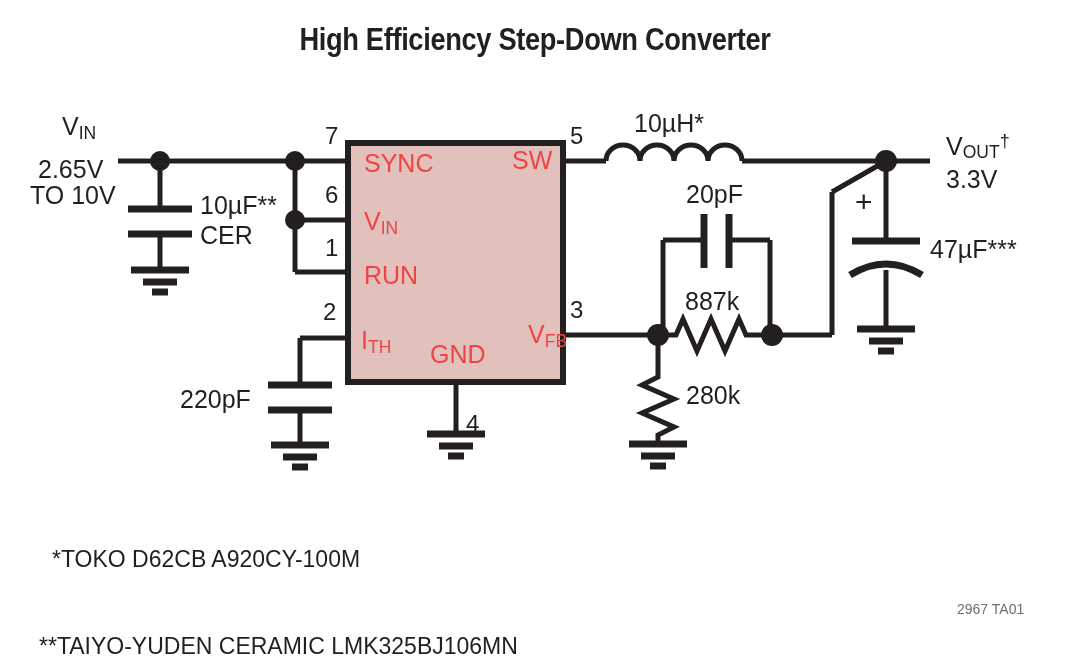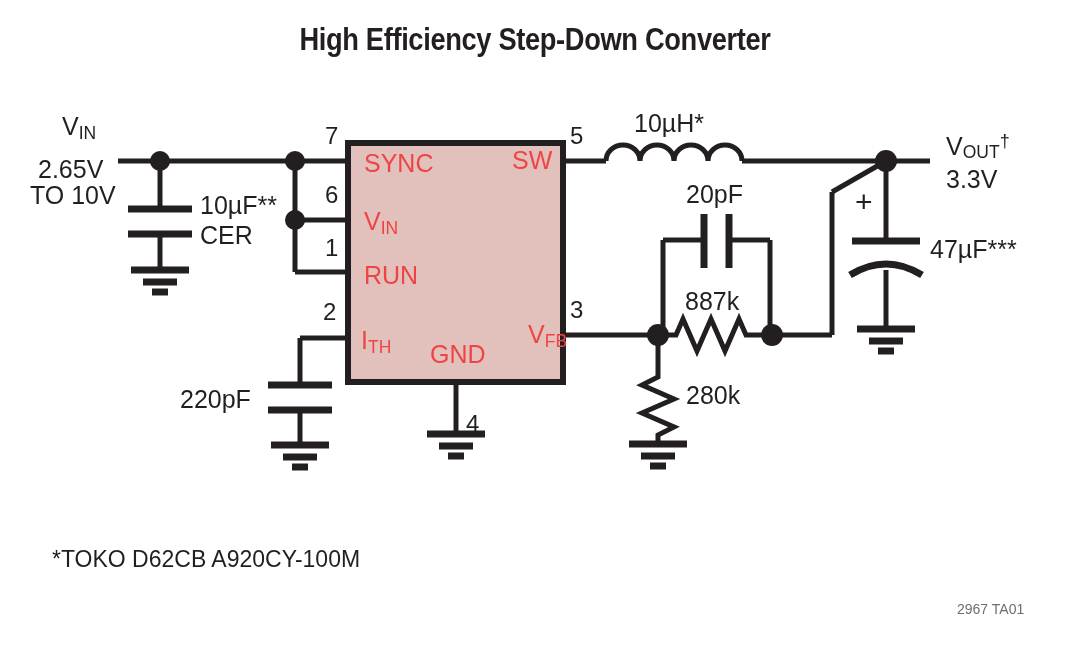--- a/index.html
+++ b/index.html
@@ -196,19 +196,20 @@
   <div class="lbl sz-big" style="left:686px; top:382px;">280k</div>
 
   <div class="lbl" style="left:855px; top:186px; font-size:30px;">+</div>
   <div class="lbl sz-big" style="left:930px; top:236px;">47µF***</div>
 
   <div class="lbl sz-big" style="left:946px; top:132px;"><span>V</span><sub>OUT</sub><sup>†</sup></div>
   <div class="lbl sz-big" style="left:946px; top:166px;text-align:right;">3.3V</div>
 
   <div class="notes">
     <div class="n1">*TOKO D62CB A920CY-100M</div>
+    <div class="n2">**TAIYO-YUDEN CERAMIC LMK325BJ106MN</div>
     
     
   </div>
 
   <div class="tag" style="left:957px; top:601px;">2967 TA01</div>
 
 </div>
 
 </body></html>

